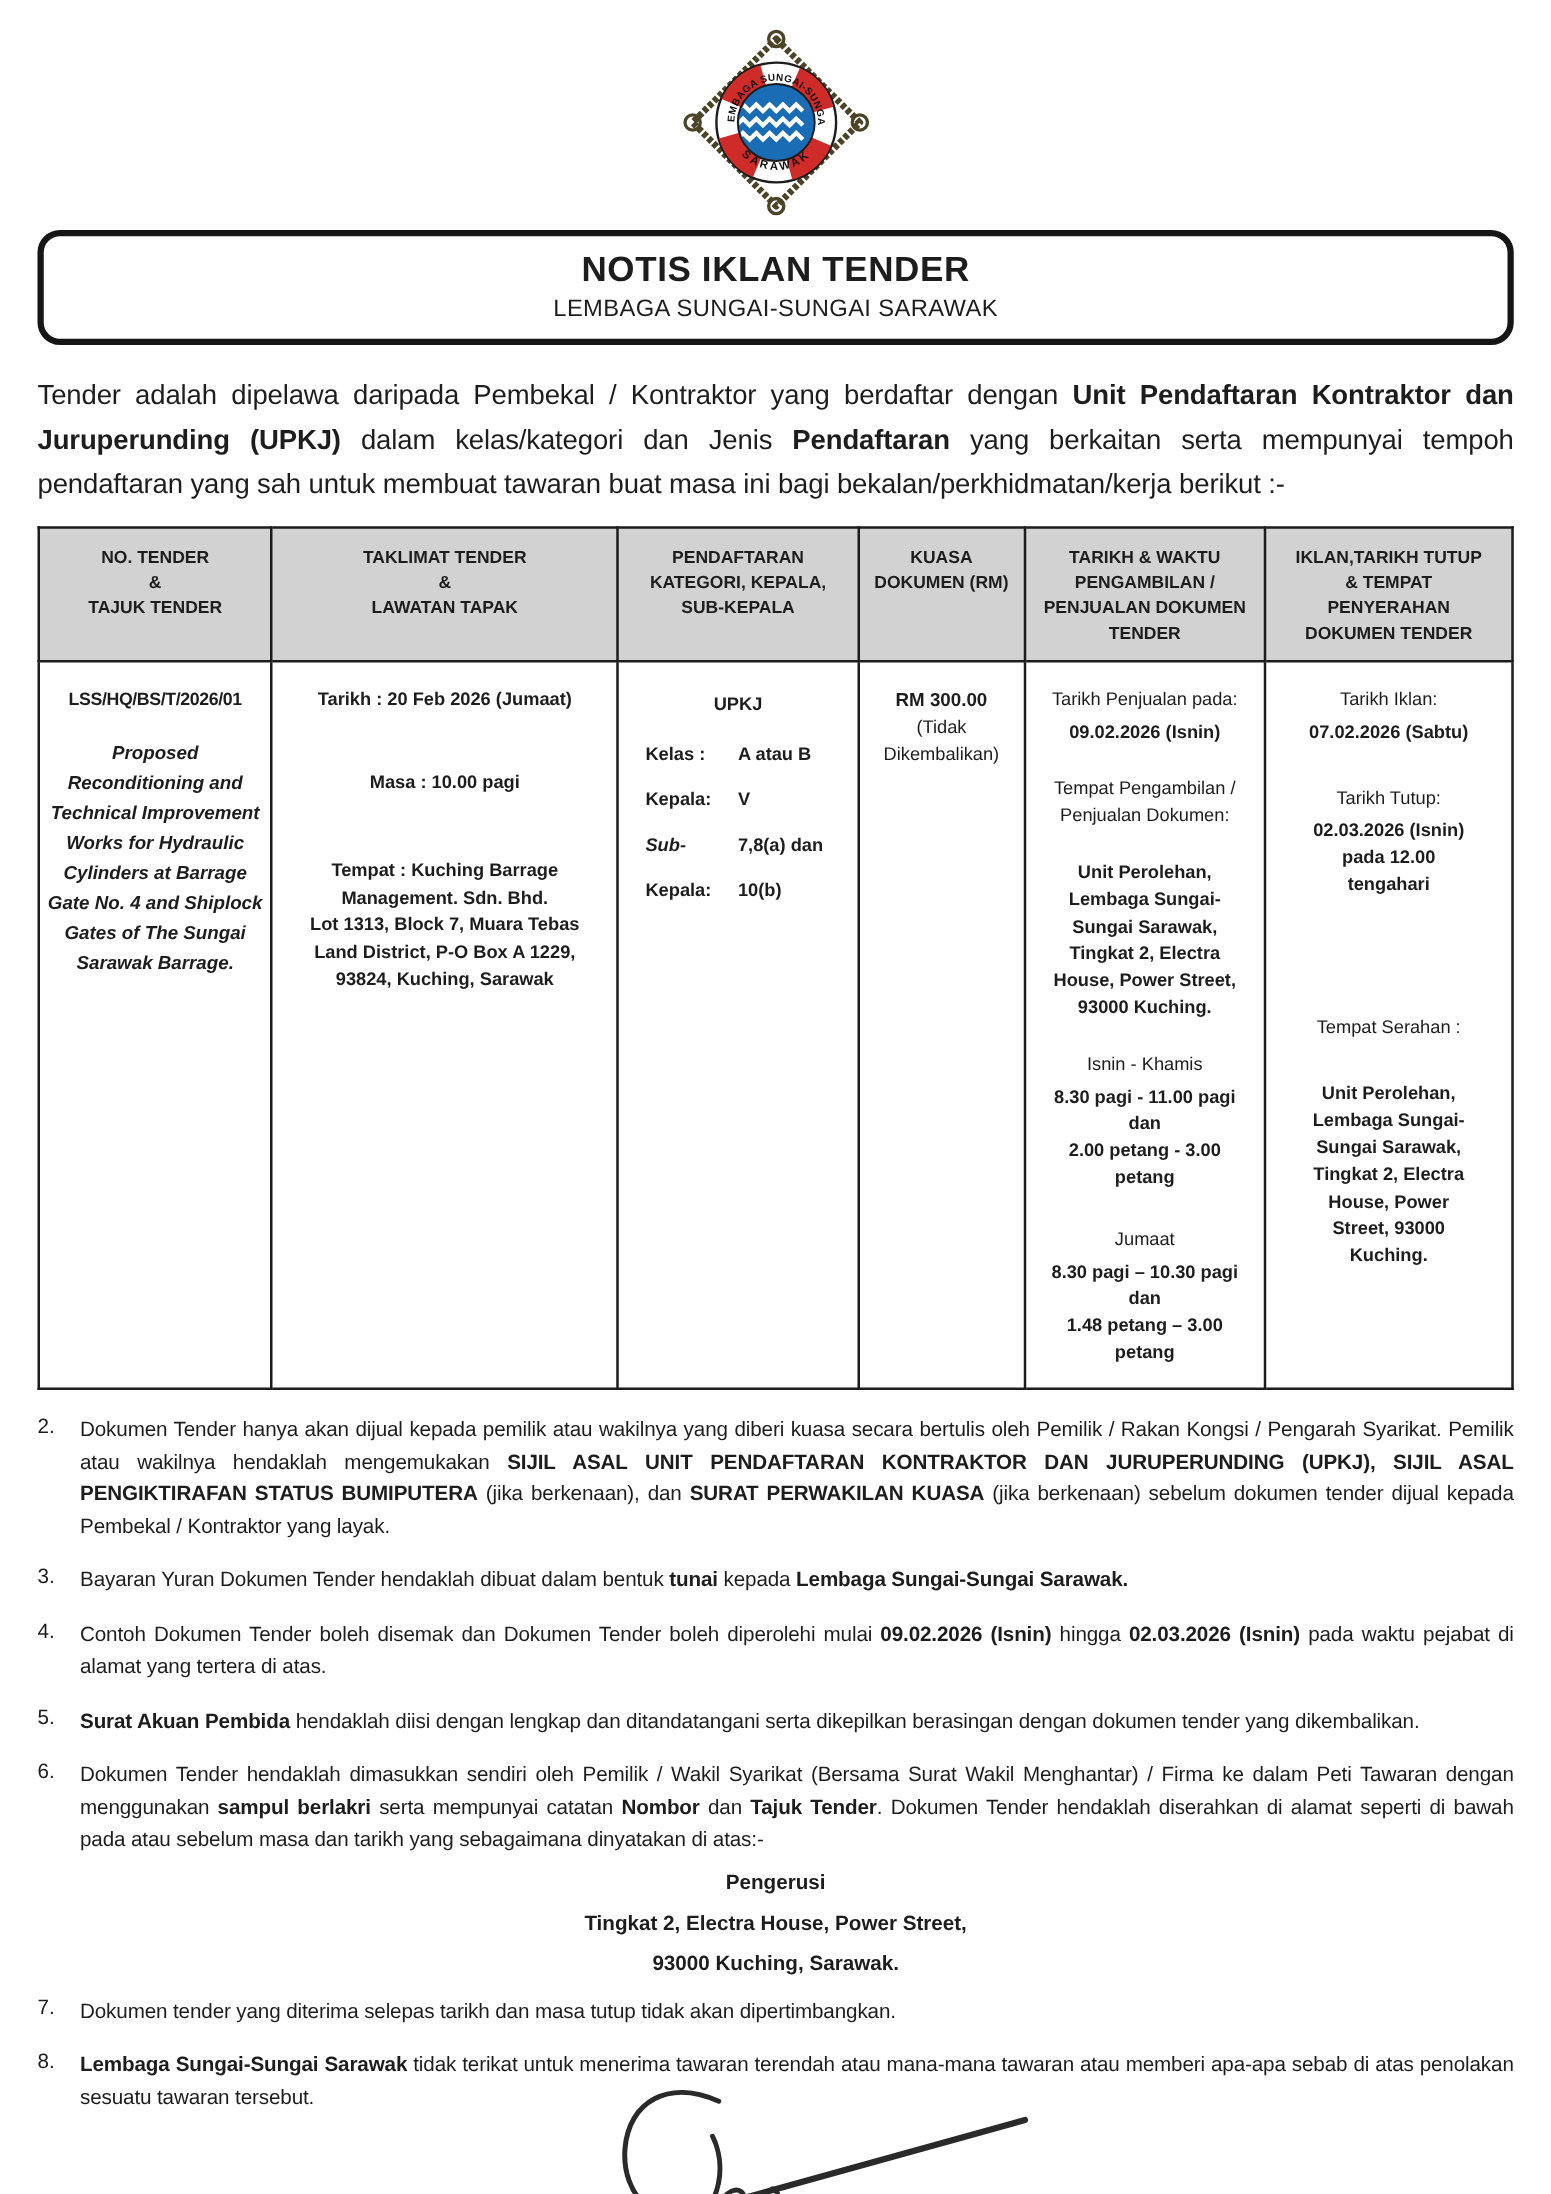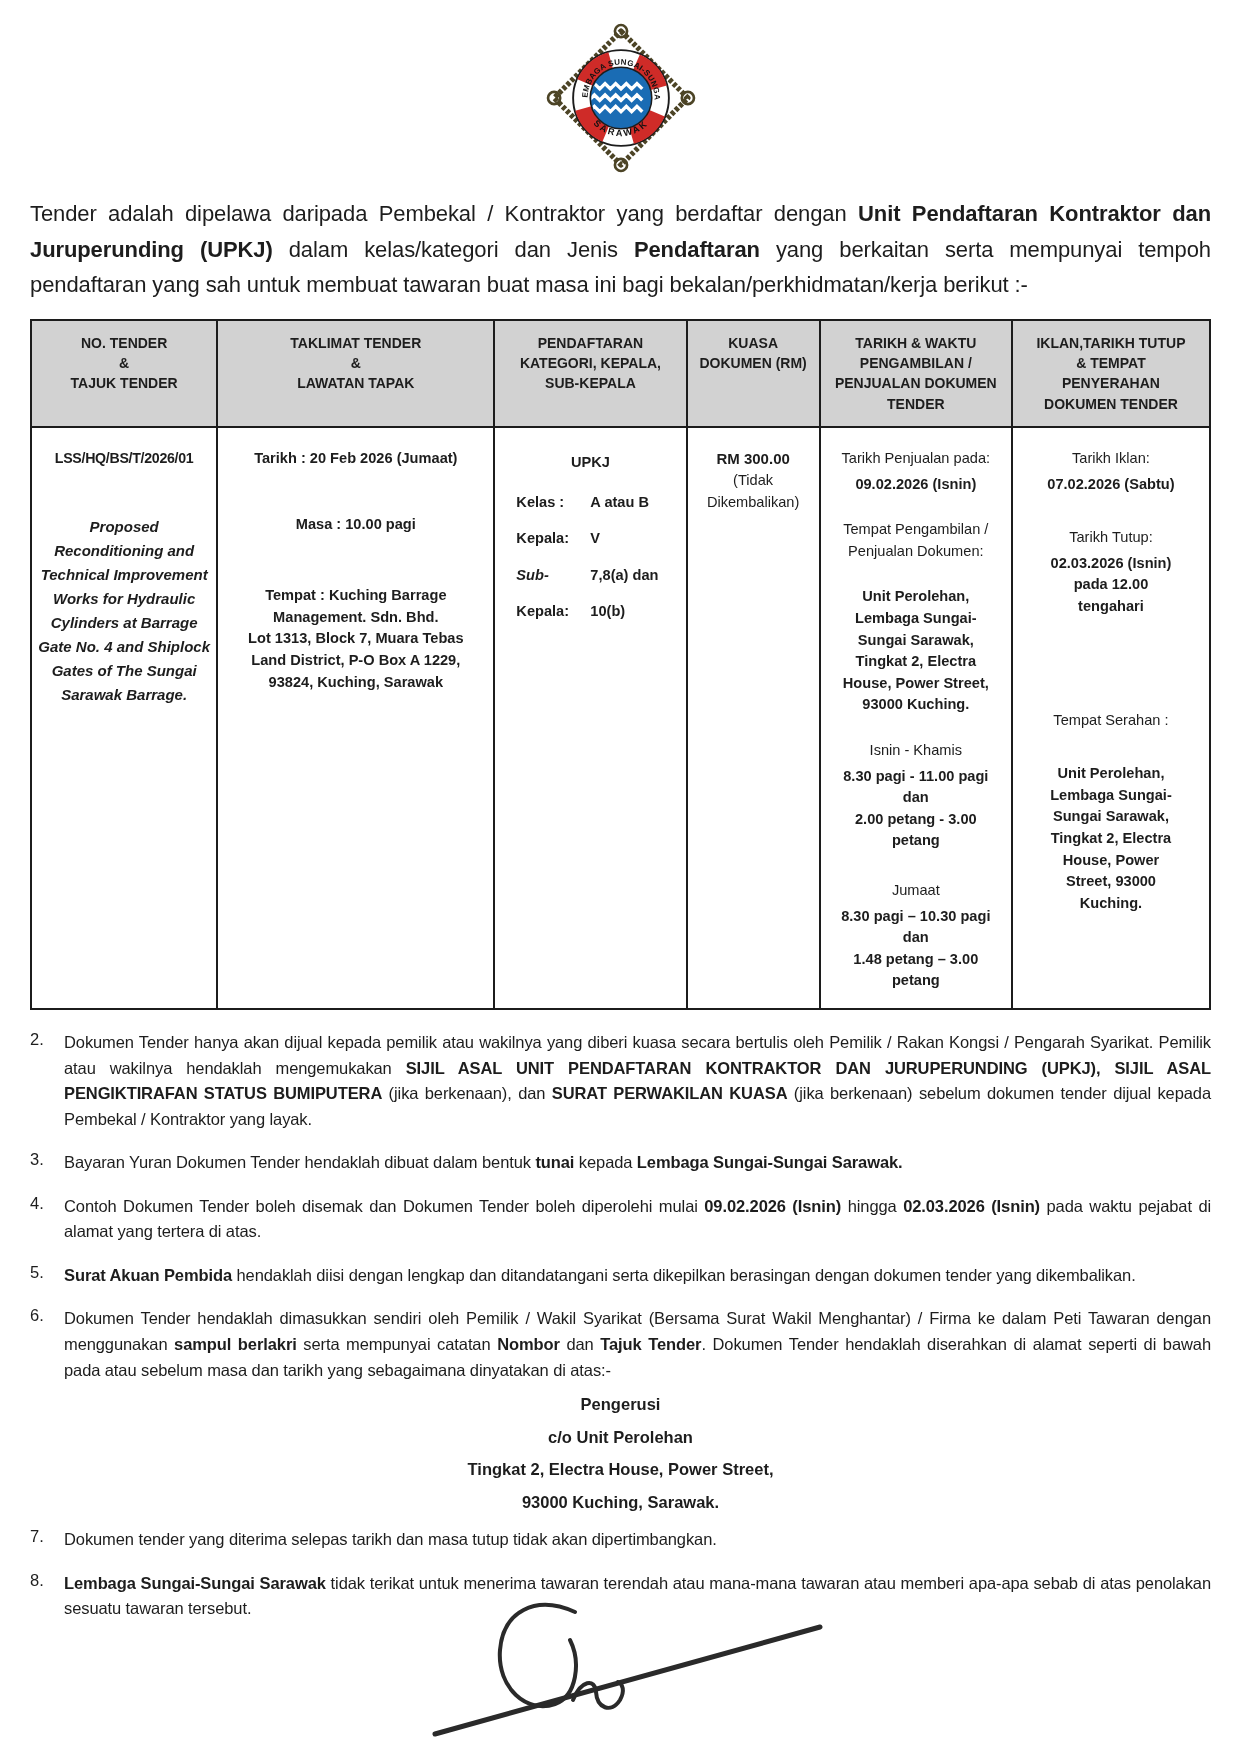--- a/index.html
+++ b/index.html
@@ -31,21 +31,21 @@
   table.tender th, table.tender td { border:2px solid #1c1c1c; vertical-align:top; }
   table.tender th {
     background:#d2d2d2; font-size:14px; font-weight:700;
     text-align:center; padding:12px 0; line-height:1.45; white-space:pre-line;
   }
   table.tender td { padding:20px 9px 16px; font-size:14.6px; line-height:1.48; text-align:center; }
   .pre { white-space:pre-line; }
   .b { font-weight:700; }
   .i { font-style:italic; }
   .cell-no { font-weight:700; letter-spacing:-0.3px; }
-  .cell-tajuk { margin-top:46px; font-weight:700; font-style:italic; font-size:15px; line-height:1.6; }
+  .cell-tajuk { margin-top:20px; font-weight:700; font-style:italic; font-size:15px; line-height:1.6; }
   .mb-lg { margin-bottom:44px; }
   .mb-md { margin-bottom:24px; }
   .mb-sm { margin-bottom:4px; }
   .kv-title { font-weight:700; margin:4px 0 18px; }
   .kv-row { display:grid; grid-template-columns:74px 1fr; text-align:left; padding-left:12px; margin-bottom:15px; font-weight:700; }
   .gap-80 { margin-bottom:92px; }
   .gap-30 { margin-bottom:32px; }
 
   
   .notes { margin-top:20px; }
@@ -93,20 +93,24 @@
 
       <text font-family="Liberation Sans, sans-serif" font-size="10.5" font-weight="700" fill="#111" letter-spacing="0.5">
         <textPath href="#arcTop" startOffset="50%" text-anchor="middle">LEMBAGA SUNGAI-SUNGAI</textPath>
       </text>
       <text font-family="Liberation Sans, sans-serif" font-size="12" font-weight="700" fill="#111" letter-spacing="3">
         <textPath href="#arcBot" startOffset="50%" text-anchor="middle">SARAWAK</textPath>
       </text>
     </svg>
   </div>
 
+  <div class="title-box">
+    <div class="title-main">NOTIS IKLAN TENDER</div>
+    <div class="title-sub">LEMBAGA SUNGAI-SUNGAI SARAWAK</div>
+  </div>
 
   <p class="intro"><span>Tender adalah dipelawa daripada Pembekal / Kontraktor yang berdaftar dengan </span><span class="b">Unit Pendaftaran Kontraktor dan Juruperunding (UPKJ)</span><span> dalam kelas/kategori dan Jenis </span><span class="b">Pendaftaran</span><span> yang berkaitan serta mempunyai tempoh pendaftaran yang sah untuk membuat tawaran buat masa ini bagi bekalan/perkhidmatan/kerja berikut :-</span></p>
 
   <table class="tender">
     <colgroup>
       <col style="width:15.8%">
         <col style="width:23.5%">
         <col style="width:16.3%">
       <col style="width:11.3%">
         <col style="width:16.3%">
@@ -233,21 +237,20 @@
       <div class="note-num">5.</div>
       <div class="note-body"><span class="b">Surat Akuan Pembida</span><span> hendaklah diisi dengan lengkap dan ditandatangani serta dikepilkan berasingan dengan dokumen tender yang dikembalikan.</span></div>
     </div>
     <div class="note" style="margin-bottom:6px;">
       <div class="note-num">6.</div>
       <div class="note-body"><span>Dokumen Tender hendaklah dimasukkan sendiri oleh Pemilik / Wakil Syarikat (Bersama Surat Wakil Menghantar) / Firma ke dalam Peti Tawaran dengan menggunakan </span><span class="b">sampul berlakri</span><span> serta mempunyai catatan </span><span class="b">Nombor</span><span> dan </span><span class="b">Tajuk Tender</span><span>. Dokumen Tender hendaklah diserahkan di alamat seperti di bawah pada atau sebelum masa dan tarikh yang sebagaimana dinyatakan di atas:-</span></div>
     </div>
 
     <div class="addr-block">
       <div>Pengerusi</div>
-      <div>c/o Unit Perolehan</div>
       <div>Tingkat 2, Electra House, Power Street,</div>
       <div>93000 Kuching, Sarawak.</div>
     </div>
 
     <div class="note">
       <div class="note-num">7.</div>
       <div class="note-body"><span>Dokumen tender yang diterima selepas tarikh dan masa tutup tidak akan dipertimbangkan.</span></div>
     </div>
     <div class="note" style="margin-bottom:4px;">
       <div class="note-num">8.</div>

